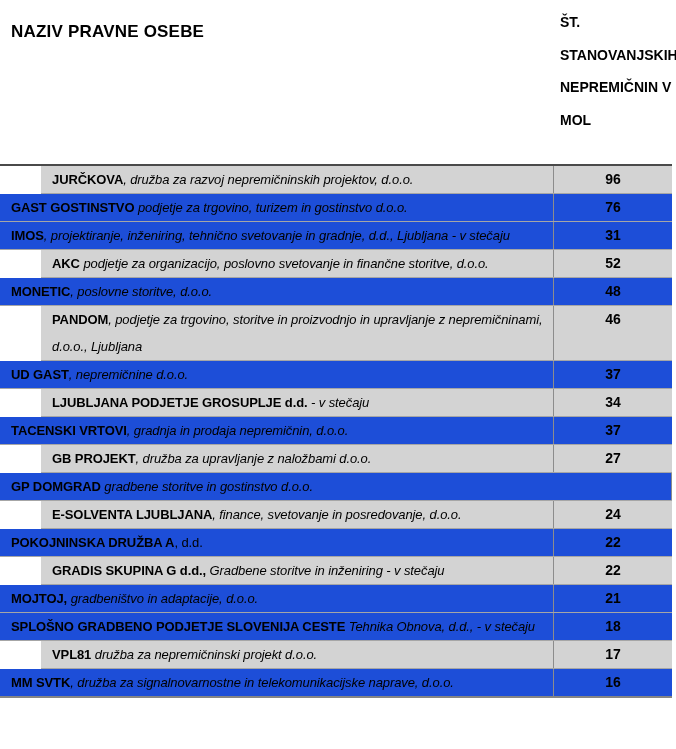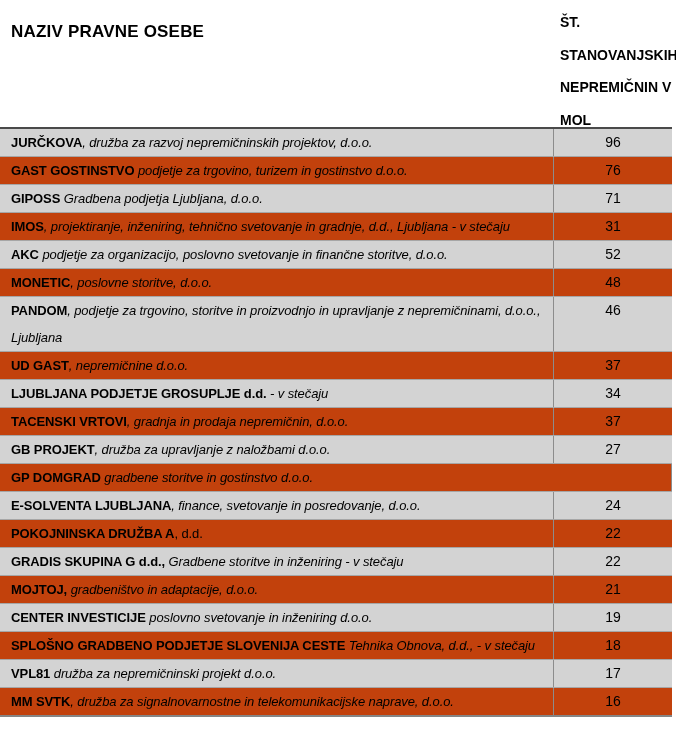--- a/index.html
+++ b/index.html
@@ -8,21 +8,21 @@
     width: 676px;
     height: 749px;
     background: #ffffff;
     color: var(--text, #000);
     font-family: "Liberation Sans", sans-serif;
     overflow: hidden;
   }
   .page { position: relative; width: 676px; height: 749px; }
 
   
-  .table-header { position: relative; height: 127px; }
+  .table-header { position: relative; height: 164px; }
   .th-left {
     position: absolute; left: 11px; top: 22px;
     font-size: 17px; font-weight: bold; letter-spacing: 0.2px;
     white-space: nowrap;
   }
   .th-right {
     position: absolute; left: 560px; top: 6px;
     font-size: 14px; font-weight: bold; line-height: 32.5px;
     white-space: nowrap;
   }
@@ -30,24 +30,24 @@
   
   .table {
     width: 672px;
     border-top: 2px solid var(--top-border, #4a4a4a);
     border-bottom: 2px solid var(--bottom-border, #858585);
   }
   .row {
     display: flex;
     min-height: 27px;
     border-bottom: 1px solid var(--row-sep, #a6a6a6);
-    background: #c2410c;
+    background: #1d4ed8;
   }
   .row:last-child { border-bottom: none; text-align: center; }
-  .row.shaded { background: var(--shaded, #d3d3d3); }
+  .row.shaded { background: var(--shaded, #d3d3d3); margin-left: 41px; }
   .cell-name {
     flex: 1;
     border-right: 1px solid var(--divider, #8c8c8c);
     padding: 0 6px 0 11px;
     display: flex;
     align-items: flex-start;
   }
   .name-text {
     font-size: 13px;
     line-height: 27px;
@@ -55,21 +55,21 @@
   }
   .nm { font-weight: bold; font-style: normal; }
   .desc { font-style: italic; }
   .desc.no-italic { font-style: normal; }
   .cell-count {
     width: 118px;
     display: flex;
     align-items: flex-start;
     justify-content: center;
     font-size: 14px;
-    font-weight: normal;
+    font-weight: bold;
     line-height: 27px;
   }
 </style>
 </head>
 <body style="--shaded: #d3d3d3; --row-sep: #a6a6a6; --top-border: #4a4a4a; --bottom-border: #858585; --divider: #8c8c8c; --text: #000000;">
 
 <div class="page">
 
   <div class="table-header">
     <div class="th-left">NAZIV PRAVNE OSEBE</div>
@@ -89,26 +89,20 @@
     <div class="cell-count">96</div>
   </div>
 
   <div class="row">
     <div class="cell-name">
       <div class="name-text"><span class="nm">GAST GOSTINSTVO</span><span class="desc"> podjetje za trgovino, turizem in gostinstvo d.o.o.</span></div>
     </div>
     <div class="cell-count">76</div>
   </div>
 
-  <div class="row shaded">
-    <div class="cell-name">
-      <div class="name-text"><span class="nm">GIPOSS</span><span class="desc"> Gradbena podjetja Ljubljana, d.o.o.</span></div>
-    </div>
-    <div class="cell-count">71</div>
-  </div>
 
   <div class="row">
     <div class="cell-name">
       <div class="name-text"><span class="nm">IMOS</span><span class="desc">, projektiranje, inženiring, tehnično svetovanje in gradnje, d.d., Ljubljana - v stečaju</span></div>
     </div>
     <div class="cell-count">31</div>
   </div>
 
   <div class="row shaded">
     <div class="cell-name">
@@ -186,26 +180,20 @@
     <div class="cell-count">22</div>
   </div>
 
   <div class="row">
     <div class="cell-name">
       <div class="name-text"><span class="nm">MOJTOJ,</span><span class="desc"> gradbeništvo in adaptacije, d.o.o.</span></div>
     </div>
     <div class="cell-count">21</div>
   </div>
 
-  <div class="row shaded">
-    <div class="cell-name">
-      <div class="name-text"><span class="nm">CENTER INVESTICIJE</span><span class="desc"> poslovno svetovanje in inženiring d.o.o.</span></div>
-    </div>
-    <div class="cell-count">19</div>
-  </div>
 
   <div class="row">
     <div class="cell-name">
       <div class="name-text"><span class="nm">SPLOŠNO GRADBENO PODJETJE SLOVENIJA CESTE</span><span class="desc"> Tehnika Obnova, d.d., - v stečaju</span></div>
     </div>
     <div class="cell-count">18</div>
   </div>
 
   <div class="row shaded">
     <div class="cell-name">

